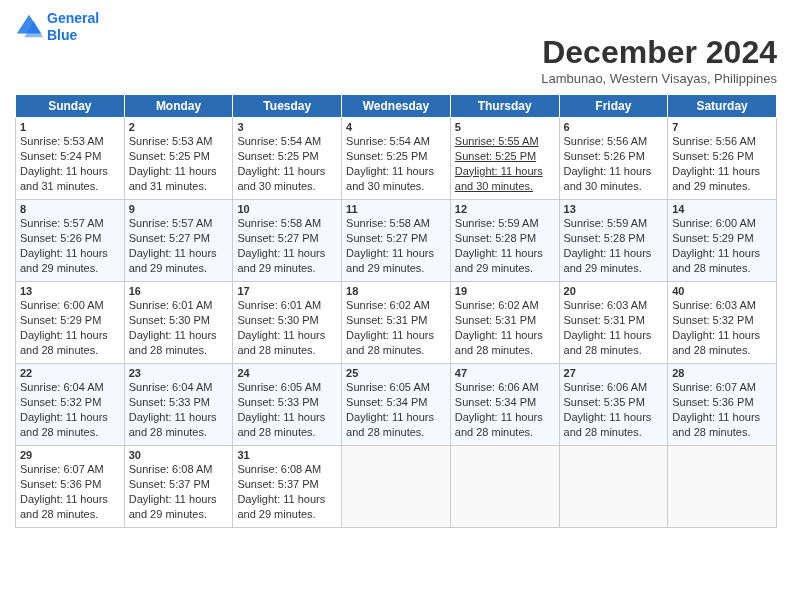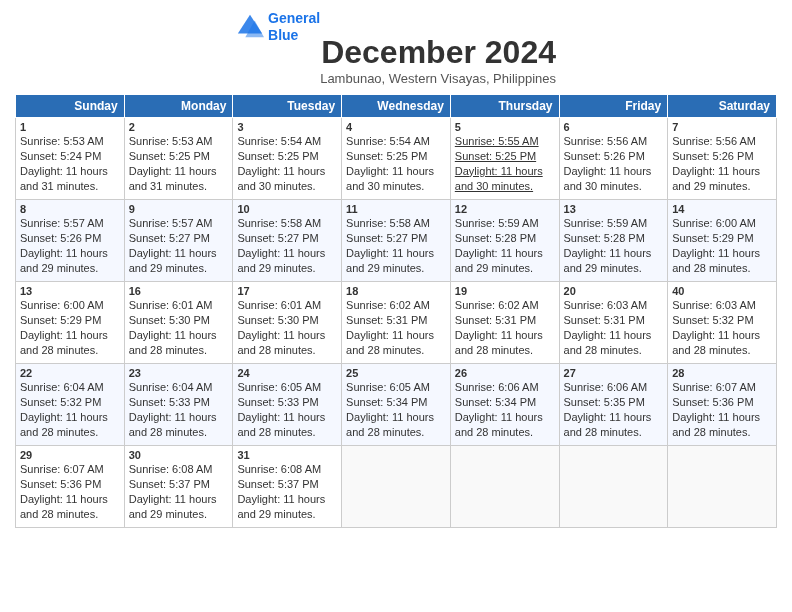--- a/index.html
+++ b/index.html
@@ -10,21 +10,21 @@
       background: #fff;
       overflow: hidden;
     }
     .page {
       width: 792px;
       height: 612px;
       padding: 10px 15px;
     }
     .header {
       display: flex;
-      justify-content: center;
+      justify-content: space-between;
       align-items: flex-start;
       margin-bottom: 8px;
     }
     .logo {
       display: flex;
       align-items: center;
       gap: 4px;
     }
     .logo-text {
       font-size: 14px;
@@ -55,22 +55,22 @@
     .calendar {
       width: 100%;
       border-collapse: collapse;
       table-layout: fixed;
     }
     .calendar th {
       background: #2a6db5;
       color: #fff;
       font-size: 12px;
       font-weight: bold;
-      padding: 4px 6px;
-      text-align: right;
+      padding: 4px 12px;
+      text-align: center;
       border: 1px solid #fff;
     }
     .calendar td {
       border: 1px solid #ccc;
       vertical-align: top;
       padding: 3px 4px;
       font-size: 9.5px;
       color: #333;
       height: 82px;
       background: #fff;
@@ -303,21 +303,21 @@
 and 28 minutes.</div>
           </td>
           <td>
             <span class="day-num">25</span>
             <div class="cell-text" style="white-space: pre-line;">Sunrise: 6:05 AM
 Sunset: 5:34 PM
 Daylight: 11 hours
 and 28 minutes.</div>
           </td>
           <td>
-            <span class="day-num">26</span>
+            <span class="day-num">47</span>
             <div class="cell-text" style="white-space: pre-line;">Sunrise: 6:06 AM
 Sunset: 5:34 PM
 Daylight: 11 hours
 and 28 minutes.</div>
           </td>
           <td>
             <span class="day-num">27</span>
             <div class="cell-text" style="white-space: pre-line;">Sunrise: 6:06 AM
 Sunset: 5:35 PM
 Daylight: 11 hours

